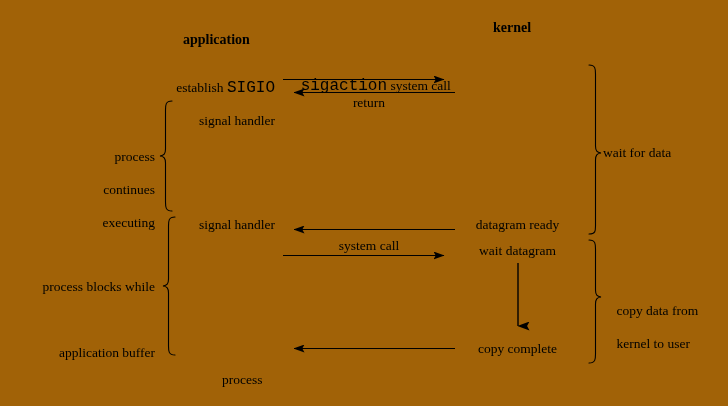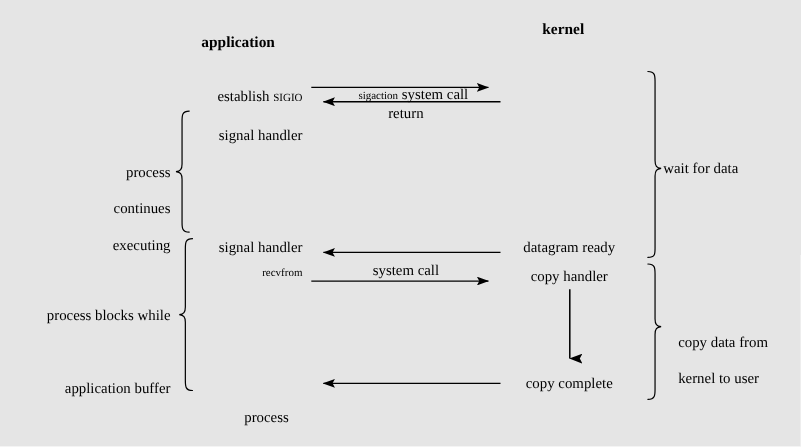--- a/index.html
+++ b/index.html
@@ -4,36 +4,36 @@
 <style>
   html, body {
     margin: 0;
     padding: 0;
     background: #ffffff;
   }
   #canvas {
     position: relative;
     width: 728px;
     height: 406px;
-    background: #e5e5e5;
+    background: #a16207;
     font-family: "Liberation Serif", "DejaVu Serif", serif;
     color: #000000;
     overflow: hidden;
   }
   .lbl {
     position: absolute;
     font-family: "Liberation Serif", "DejaVu Serif", serif;
     font-size: 13.5px;
     line-height: 16px;
     color: #000;
     white-space: pre;
   }
   .mono {
-    font-family: Liberation Serif, serif;
-    font-size: 10px;
+    font-family: Liberation Mono, monospace;
+    font-size: 16px;
   }
   .colhead {
     position: absolute;
     font-family: "Liberation Serif", "DejaVu Serif", serif;
     font-weight: bold;
     font-size: 14px;
     color: #000;
     white-space: pre;
   }
   .right  { text-align: right; }
@@ -58,30 +58,29 @@
 
   <div class="colhead" style="left:493px; top:20px;">kernel</div>
 
   <div class="lbl right twoline" style="left:135px; top:63px; width:140px;">
     <span>establish </span><span class="mono">SIGIO</span><br>
     <span>signal handler</span>
   </div>
 
   <div class="lbl right" style="left:155px; top:217px; width:120px;">signal handler</div>
 
-  <div class="lbl right mono" style="left:155px; top:241px; width:120px;">recvfrom</div>
 
   <div class="lbl center twoline" style="left:178px; top:355px; width:115px;">
     <span>process</span><br>
     <span>datagram</span>
   </div>
 
   <div class="lbl center" style="left:455px; top:217px; width:125px;">datagram ready</div>
 
-  <div class="lbl center" style="left:455px; top:243px; width:125px;">copy handler</div>
+  <div class="lbl center" style="left:455px; top:243px; width:125px;">wait datagram</div>
 
   <div class="lbl center" style="left:283px; top:62px; width:172px;">
     <span class="mono">sigaction</span><span> system call</span>
   </div>
 
   <div class="lbl center" style="left:455px; top:341px; width:125px;">copy complete</div>
 
   <div class="lbl center" style="left:283px; top:95px; width:172px;">return</div>
 
 

